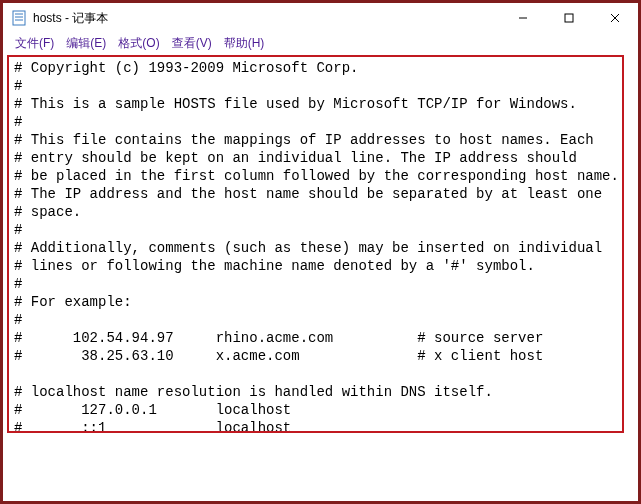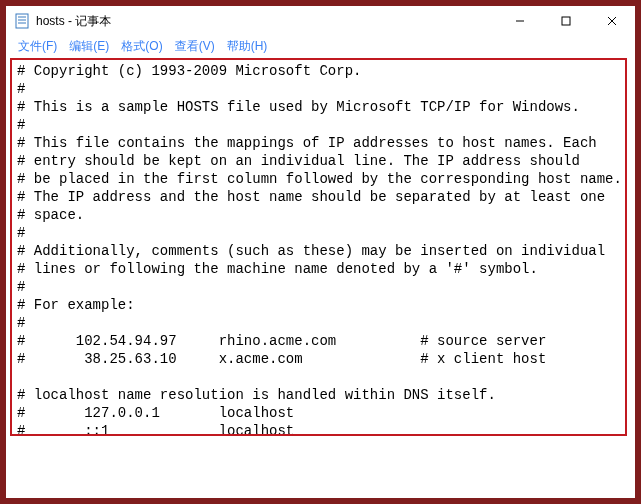--- a/index.html
+++ b/index.html
@@ -8,21 +8,21 @@
     font-family: "Segoe UI", Tahoma, sans-serif;
     background:#fff;
     width:641px;
     height:504px;
     overflow:hidden;
     position:relative;
   }
   .window {
     width:641px;
     height:504px;
-    border:6px solid #7f1d1d;
+    border:3px solid #7f1d1d;
     background:#fff;
     position:relative;
   }
   .titlebar {
     height:30px;
     background:#fff;
     display:flex;
     align-items:center;
     justify-content:space-between;
     padding-left:8px;
@@ -56,21 +56,21 @@
     color:#000;
     background:#fff;
   }
   .menubar {
     height:20px;
     background:#fff;
     display:flex;
     align-items:center;
     padding-left:6px;
     font-size:12px;
-    color:#3b82f6;
+    color:#4c1d95;
   }
   .menu-item { padding:0 6px; }
   .editor-area {
     position:absolute;
     left:1px; right:1px; top:50px; bottom:1px;
     background:#fff;
     overflow:auto;
     padding:6px 4px 6px 10px;
     font-family:"Courier New","NSimSun",monospace;
     font-size:14px;

